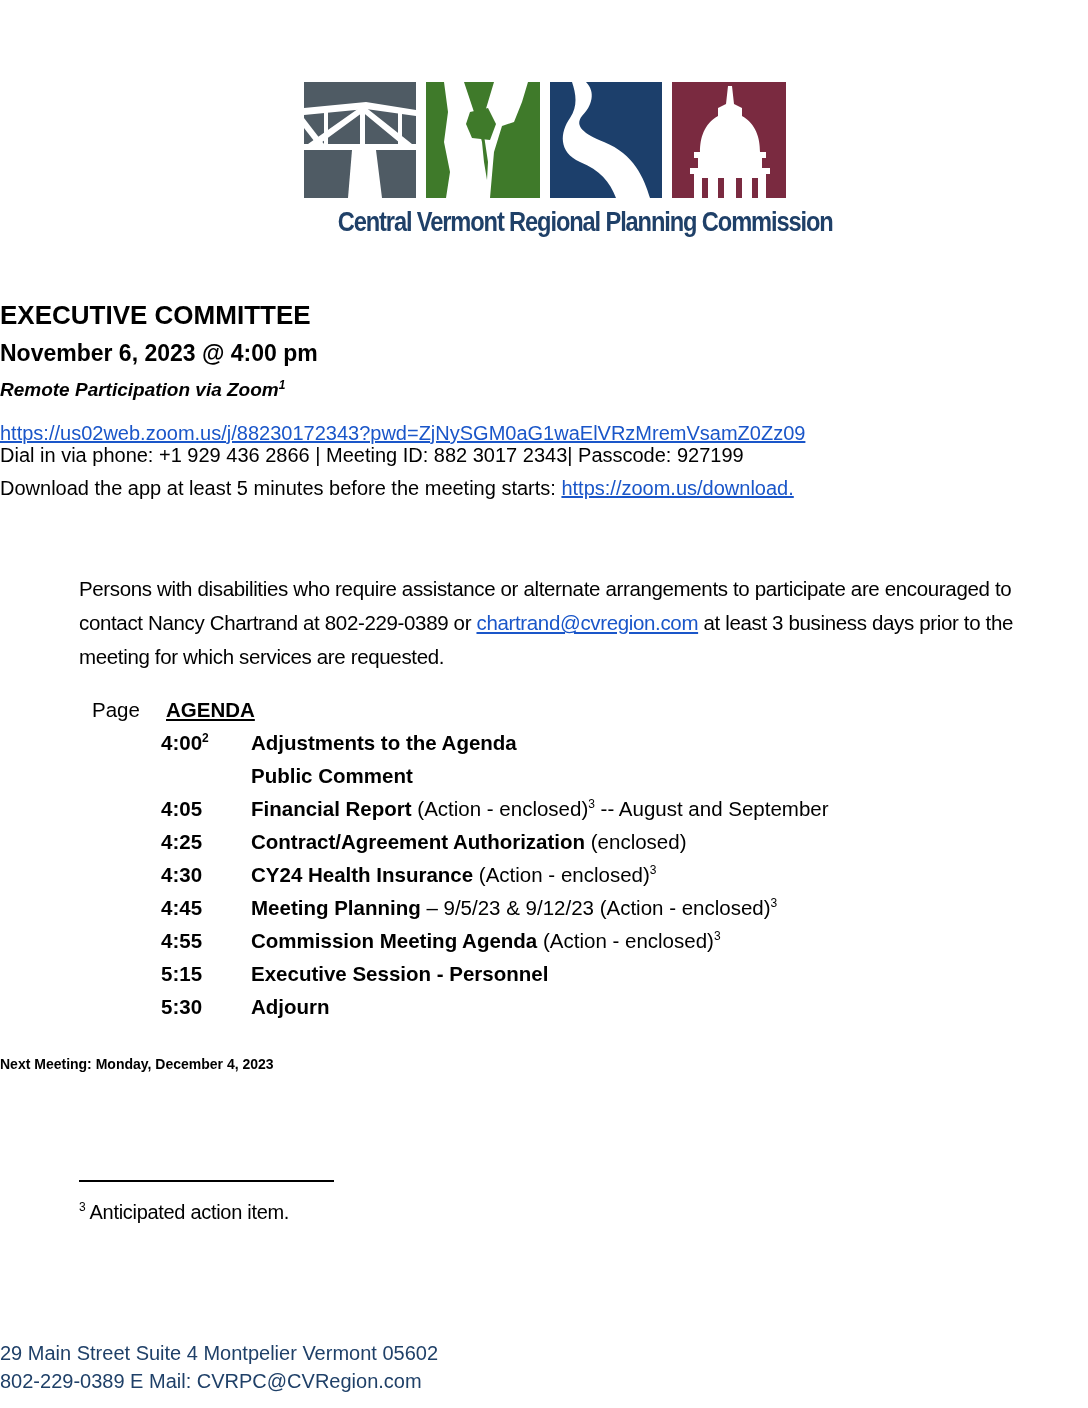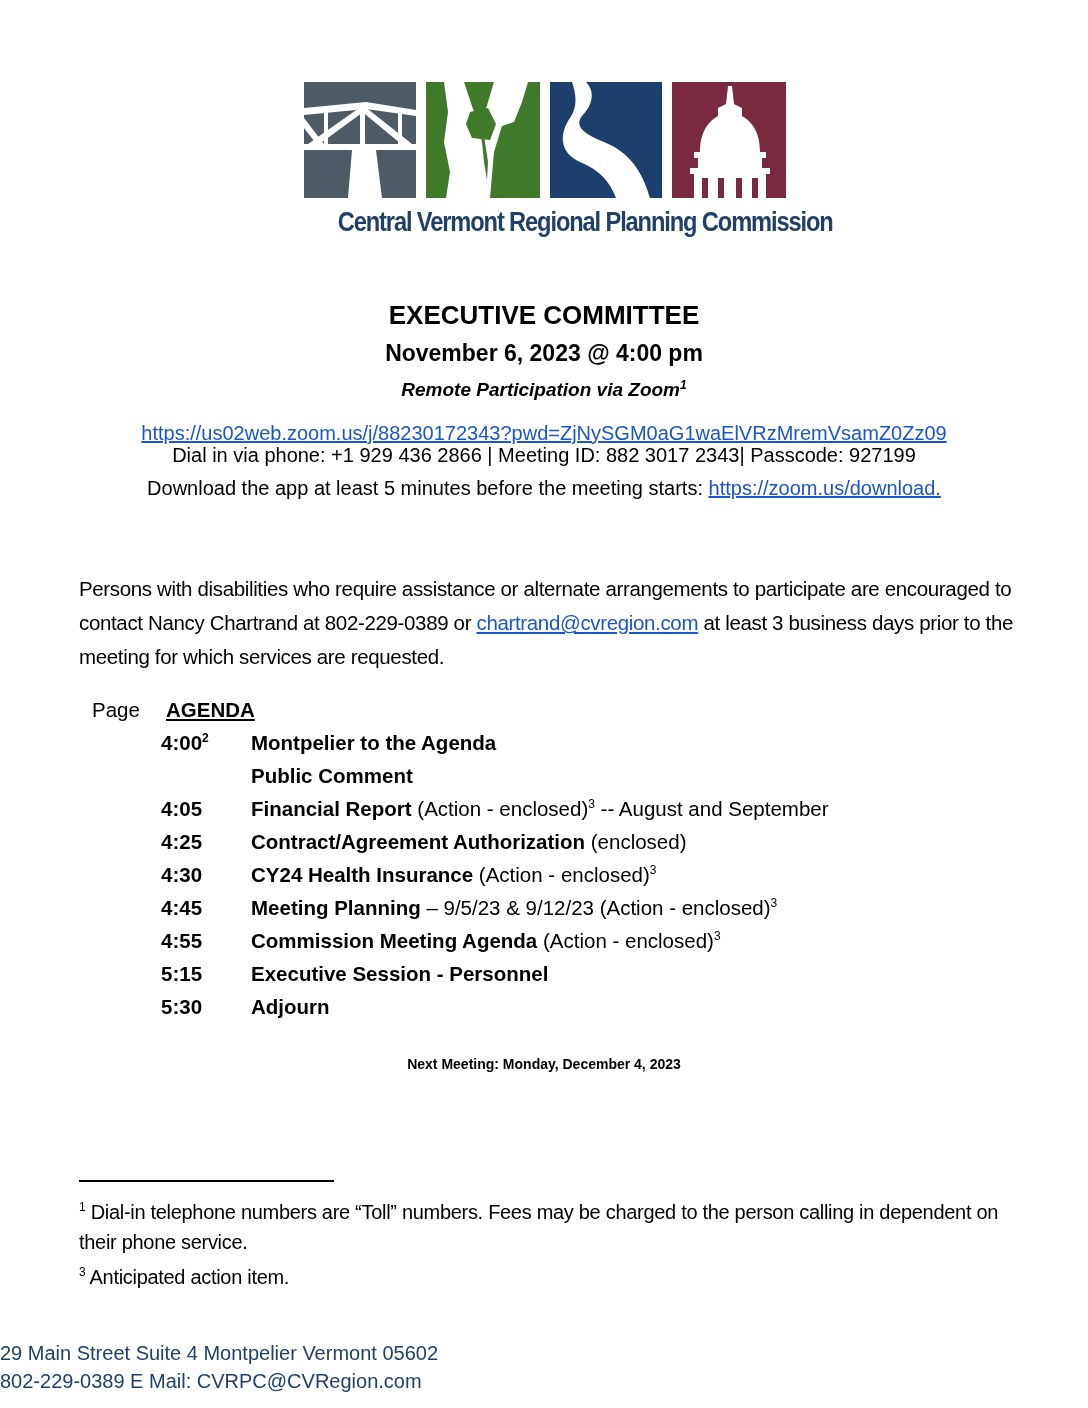--- a/index.html
+++ b/index.html
@@ -10,21 +10,21 @@
     }
     .logo { position: absolute; left: 304px; top: 82px; width: 482px; height: 160px; }
     .logo .panels { position: absolute; left: 0; top: 0; width: 482px; height: 116px; }
     .logo-text {
       position: absolute; left: 0; top: 124px; width: 482px; text-align: center;
       font-family: "Liberation Sans", sans-serif; font-weight: bold;
       font-size: 27.5px; letter-spacing: -1.3px; color: #1f4068;
       transform: scaleX(0.86); transform-origin: center;
       white-space: nowrap;
     }
-    .center { position: absolute; left: 0; width: 1088px; text-align: center; white-space: nowrap; }
+    .center { position: absolute; left: 0; width: 1088px; text-align: left; white-space: nowrap; }
     .title { top: 300px; font-size: 26px; font-weight: bold; }
     .date { top: 340px; font-size: 23px; font-weight: bold; }
     .remote { top: 378px; font-size: 19px; font-weight: bold; font-style: italic; }
     .remote sup { font-size: 12px; }
     .line { font-size: 20px; }
     .l1 { top: 411px; margin-top: 11px; }
     .l2 { top: 444px; }
     .l3 { top: 477px; }
     a.link { color: #1a56c9; text-decoration: underline; }
     .para {
@@ -92,21 +92,21 @@
 <div class="para"><span>Persons with disabilities who require assistance or alternate arrangements to participate are encouraged to contact Nancy Chartrand at 802-229-0389 or </span><a class="link">chartrand@cvregion.com</a><span> at least 3 business days prior to the meeting for which services are requested.</span></div>
 
 <div class="agenda">
   <div class="row" style="top:0px;">
     <span class="page-label">Page</span>
     <span class="agenda-head">AGENDA</span>
   </div>
   <div id="agenda-items">
       <div class="row" style="top: 33px;">
         <span class="time"><span class="">4:00</span><sup class="fn">2</sup></span>
-        <span class="item"><b>Montpelier to the Agenda</b></span>
+        <span class="item"><b>Adjustments to the Agenda</b></span>
       </div>
       <div class="row" style="top: 66px;">
         <span class="time"></span>
         <span class="item"><b>Public Comment</b></span>
       </div>
       <div class="row" style="top: 99px;">
         <span class="time">4:05</span>
         <span class="item"><b>Financial Report</b><span> (Action - enclosed)</span><sup class="fn">3</sup><span> -- August and September</span></span>
       </div>
       <div class="row" style="top: 132px;">
@@ -133,18 +133,17 @@
         <span class="time">5:30</span>
         <span class="item"><b>Adjourn</b></span>
       </div>
     </div>
 </div>
 
 <div class="center next">Next Meeting:  Monday, December 4, 2023</div>
 
 <div class="fn-rule"></div>
 <div class="footnotes" id="footnotes">
-    <div><sup>1</sup><span> Dial-in telephone numbers are “Toll” numbers.  Fees may be charged to the person calling in dependent on their phone service.</span></div>
     <div><sup>3</sup><span> Anticipated action item.</span></div>
   </div>
 
 <div class="footer f1">29 Main Street   Suite 4   Montpelier  Vermont 05602</div>
 <div class="footer f2">802-229-0389  E Mail: CVRPC@CVRegion.com</div>
 
 </body></html>

